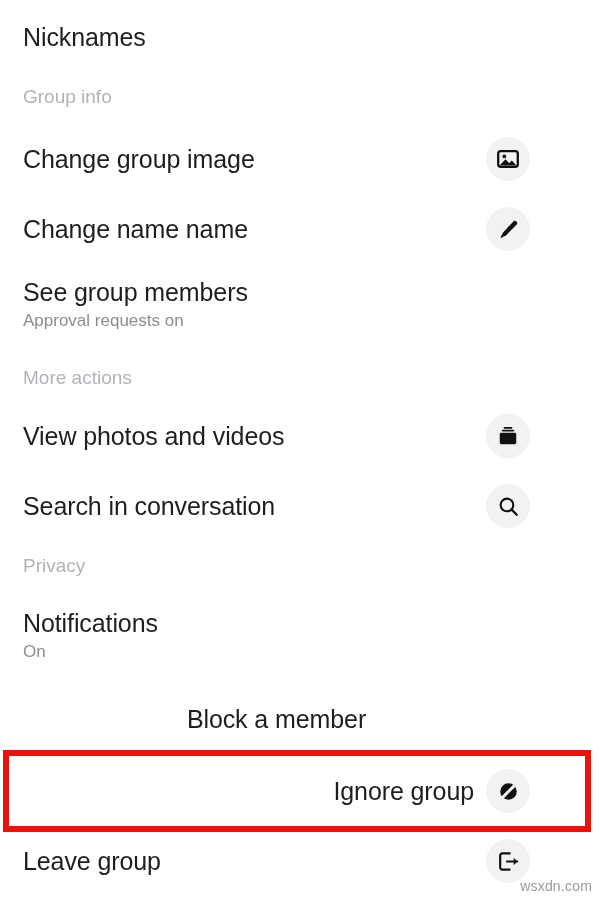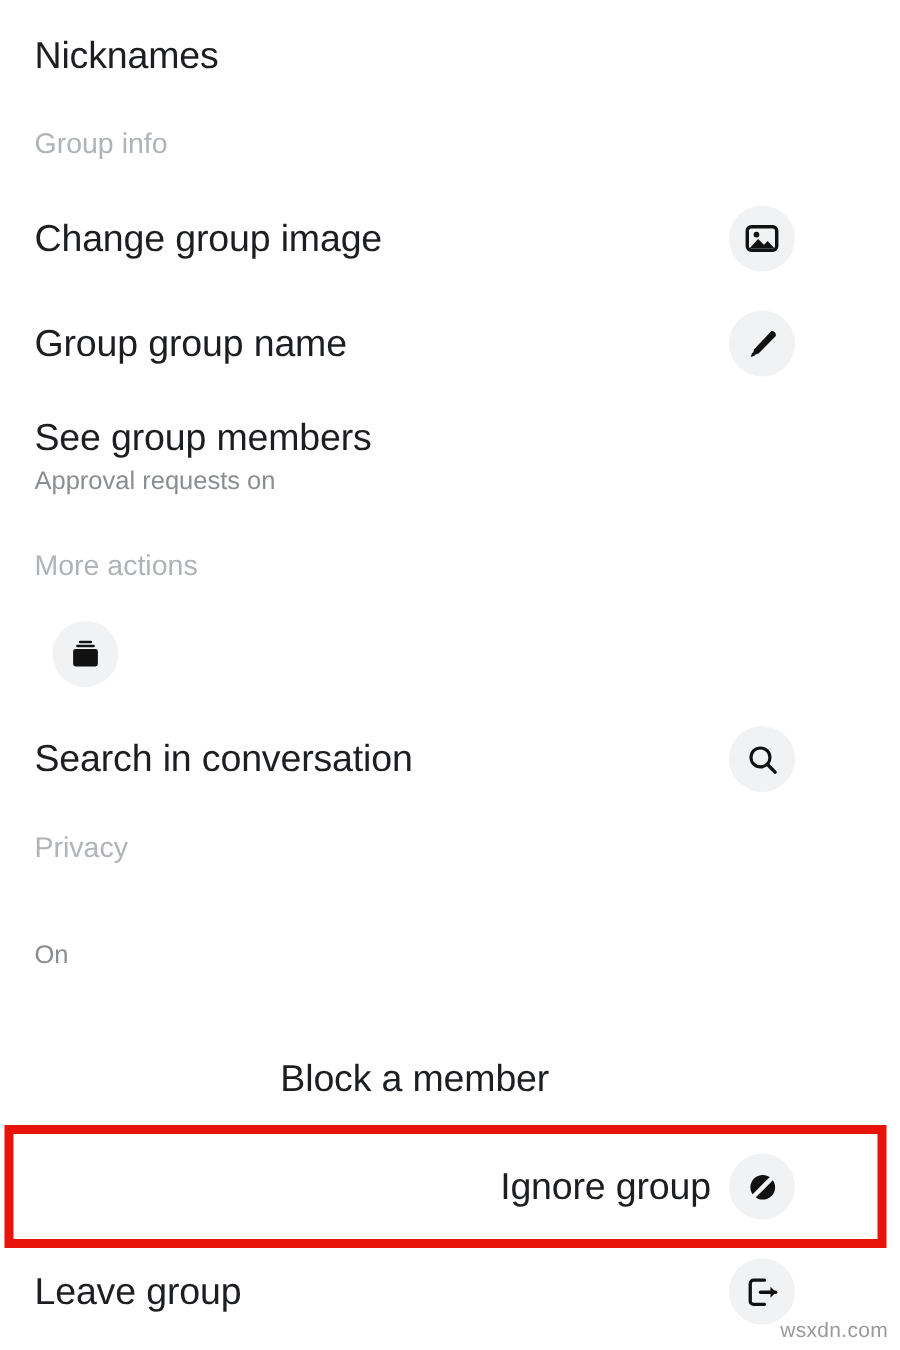--- a/index.html
+++ b/index.html
@@ -131,40 +131,43 @@
       <svg width="24" height="24" viewBox="0 0 24 24" aria-hidden="true">
         <rect x="2.2" y="4.2" width="19.6" height="15.6" rx="2.6" fill="none" stroke="#111" stroke-width="2.3"></rect>
         <circle cx="8.3" cy="9.4" r="1.9" fill="#111"></circle>
         <path d="M3.6 18.6 L9.4 12.3 L13.3 16.2 L15.8 13.6 L20.4 18.6 Z" fill="#111"></path>
       </svg>
     </div>
   </div>
 
   <div class="row" style="top:203px;height:52px;">
     <div class="row-texts">
-      <div class="row-title">Group group name</div>
+      <div class="row-title">Change name name</div>
     </div>
     <div class="icon-circle">
       <svg width="23" height="23" viewBox="0 0 24 24" aria-hidden="true">
         <path d="M17.8 2.9 a2.9 2.9 0 0 1 3.3 3.3 L9.1 18.4 l-4.6 1.6 1.6-4.6 Z" fill="#111"></path>
         <path d="M3.6 20.9 l1.1-3.1 2.0 2.0 Z" fill="#111"></path>
       </svg>
     </div>
   </div>
 
   <div class="row" style="top:274px;height:60px;">
     <div class="row-texts">
       <div class="row-title">See group members</div>
       <div class="row-sub">Approval requests on</div>
     </div>
   </div>
 
   <div class="section-header" style="top:366px;">More actions</div>
 
   <div class="row" style="top:410px;height:52px;">
+    <div class="row-texts">
+      <div class="row-title">View photos and videos</div>
+    </div>
     <div class="icon-circle">
       <svg width="22" height="22" viewBox="0 0 24 24" aria-hidden="true">
         <rect x="7.2" y="2.3" width="9.6" height="1.9" rx="0.9" fill="#111"></rect>
         <rect x="5.2" y="5.2" width="13.6" height="1.9" rx="0.9" fill="#111"></rect>
         <rect x="3.0" y="8.4" width="18.0" height="12.6" rx="1.8" fill="#111"></rect>
       </svg>
     </div>
   </div>
 
   <div class="row" style="top:480px;height:52px;">
@@ -176,20 +179,21 @@
         <circle cx="10.4" cy="10.4" r="6.6" fill="none" stroke="#111" stroke-width="2.2"></circle>
         <line x1="15.3" y1="15.3" x2="20.6" y2="20.6" stroke="#111" stroke-width="2.4" stroke-linecap="round"></line>
       </svg>
     </div>
   </div>
 
   <div class="section-header" style="top:554px;">Privacy</div>
 
   <div class="row" style="top:605px;height:60px;">
     <div class="row-texts">
+      <div class="row-title">Notifications</div>
       <div class="row-sub">On</div>
     </div>
   </div>
 
   <div class="row" style="top:696px;height:46px;text-align:center;">
     <div class="row-texts">
       <div class="row-title">Block a member</div>
     </div>
   </div>
 

